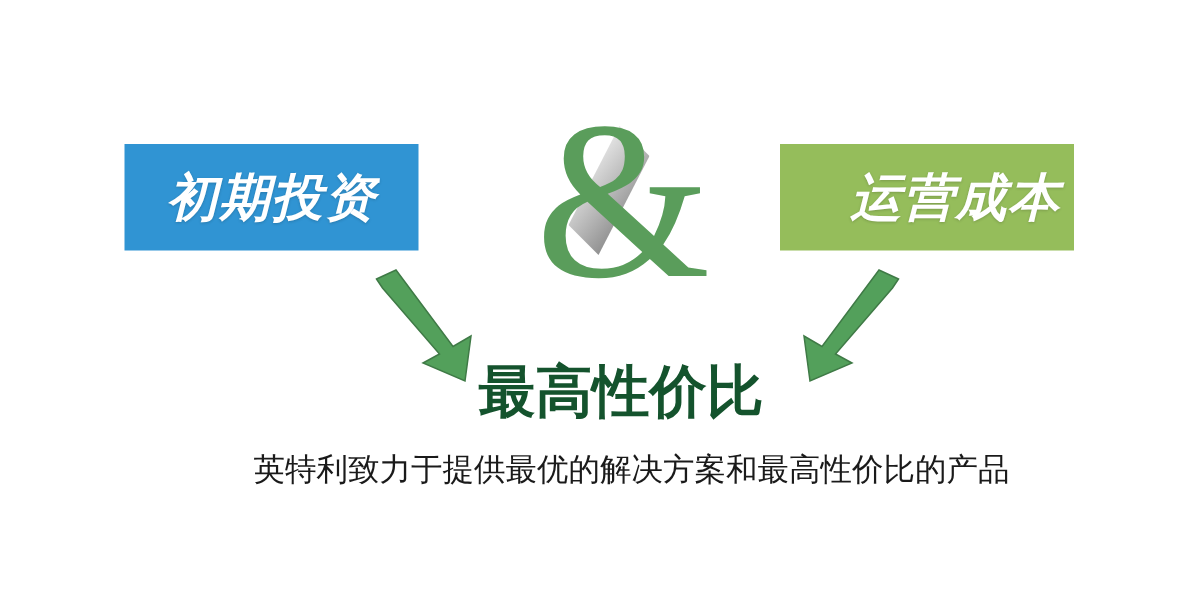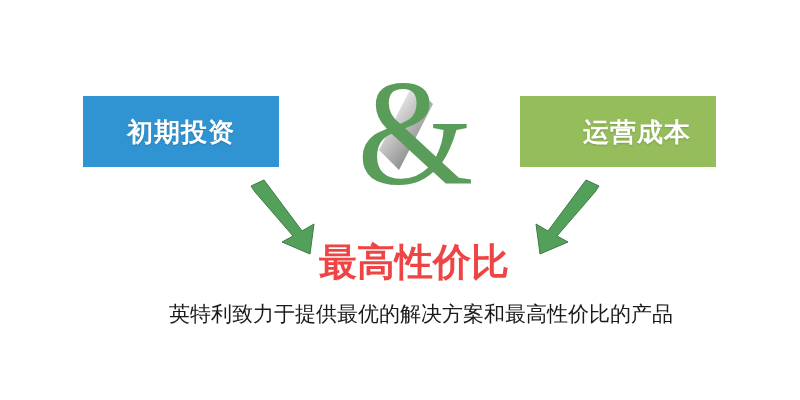--- a/index.html
+++ b/index.html
@@ -22,25 +22,26 @@
   .concept-box {
     position: absolute;
     display: flex;
     align-items: center;
     justify-content: center;
     box-sizing: border-box;
   }
   .concept-box .concept-label {
     color: #ffffff;
     font-weight: bold;
-    font-size: 26px;
+    font-size: 34px;
     letter-spacing: 1px;
     line-height: 1;
     white-space: nowrap;
     text-shadow: 0 1px 2px rgba(0,0,0,0.18);
+    font-style: italic;
   }
   #box-initial-investment {
     left: 83px;
     top: 96px;
     width: 196px;
     height: 71px;
     background: #3094d3;
   }
   #box-operating-cost {
     left: 520px;
@@ -83,21 +84,21 @@
   #result-heading {
     position: absolute;
     left: 0;
     top: 241px;
     width: 772px;
     padding-left: 56px;
     box-sizing: border-box;
     text-align: center;
     font-size: 38px;
     font-weight: bold;
-    color: #ef4444;
+    color: #14532d;
     line-height: 1.12;
     letter-spacing: 0px;
     white-space: nowrap;
   }
   #result-subtext {
     position: absolute;
     left: 0;
     top: 301px;
     width: 800px;
     padding-left: 42px;

